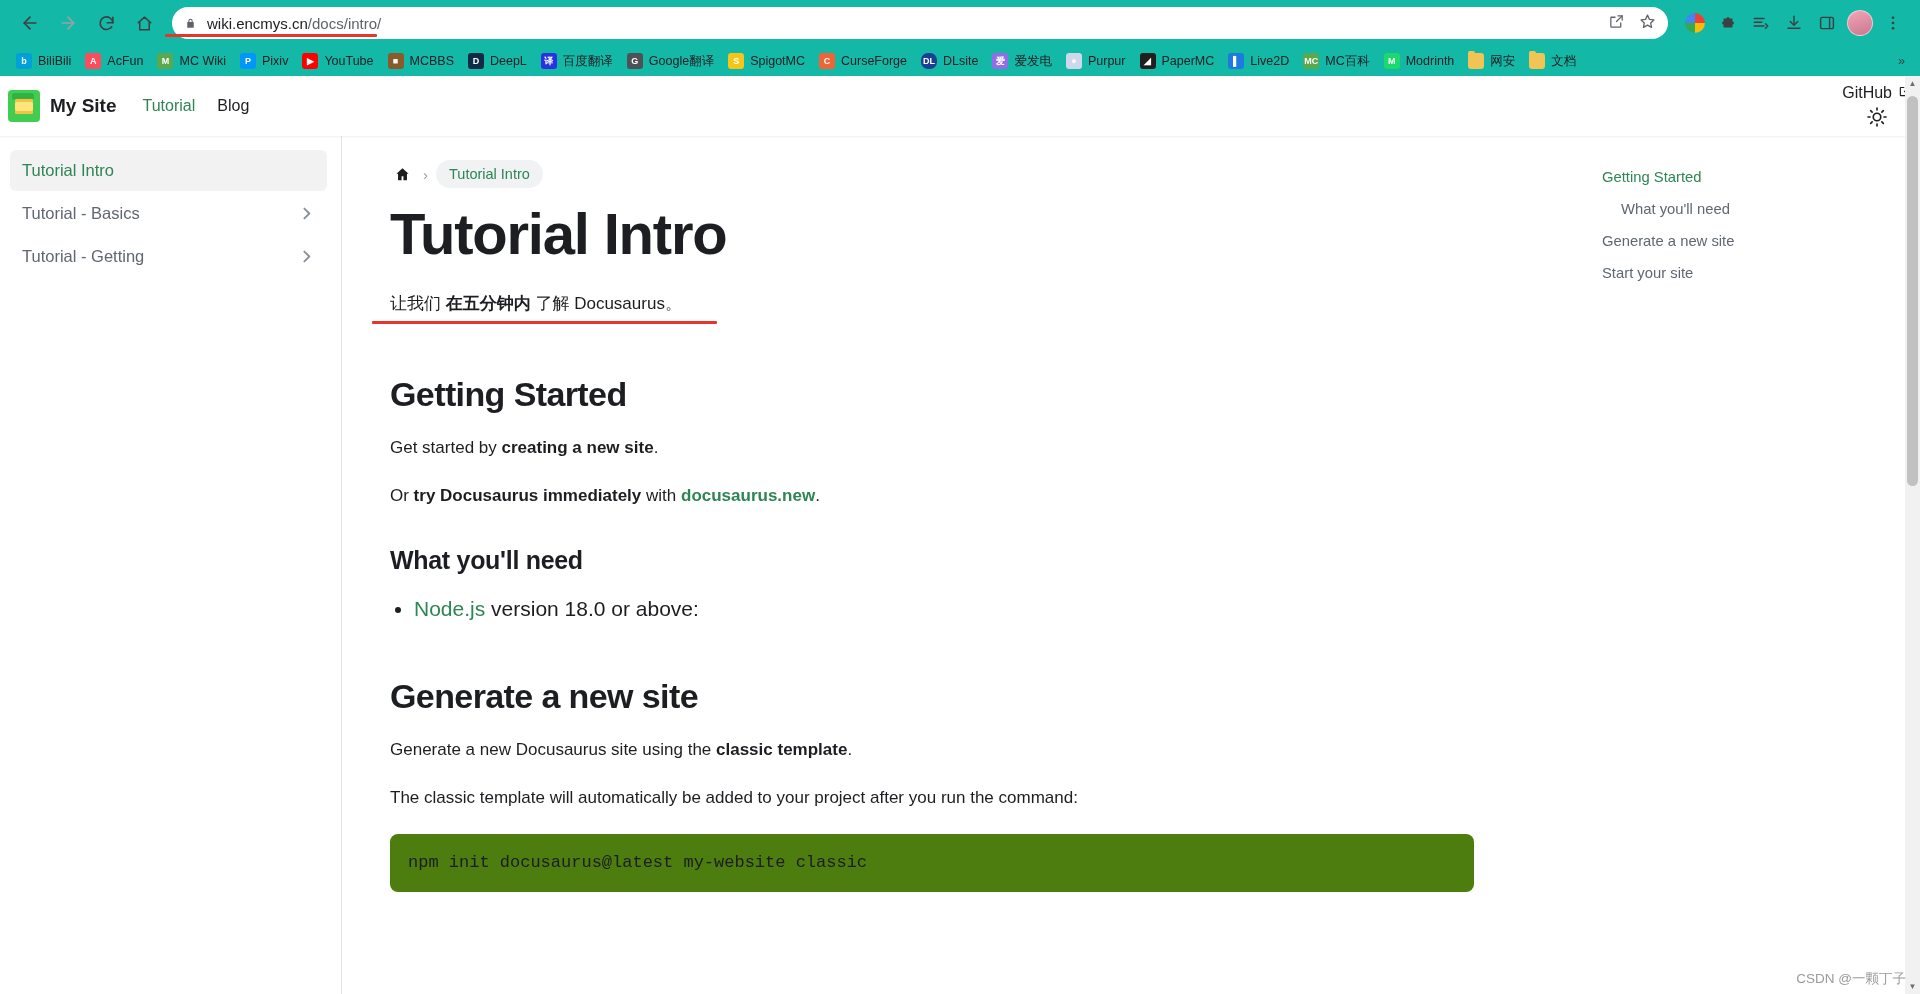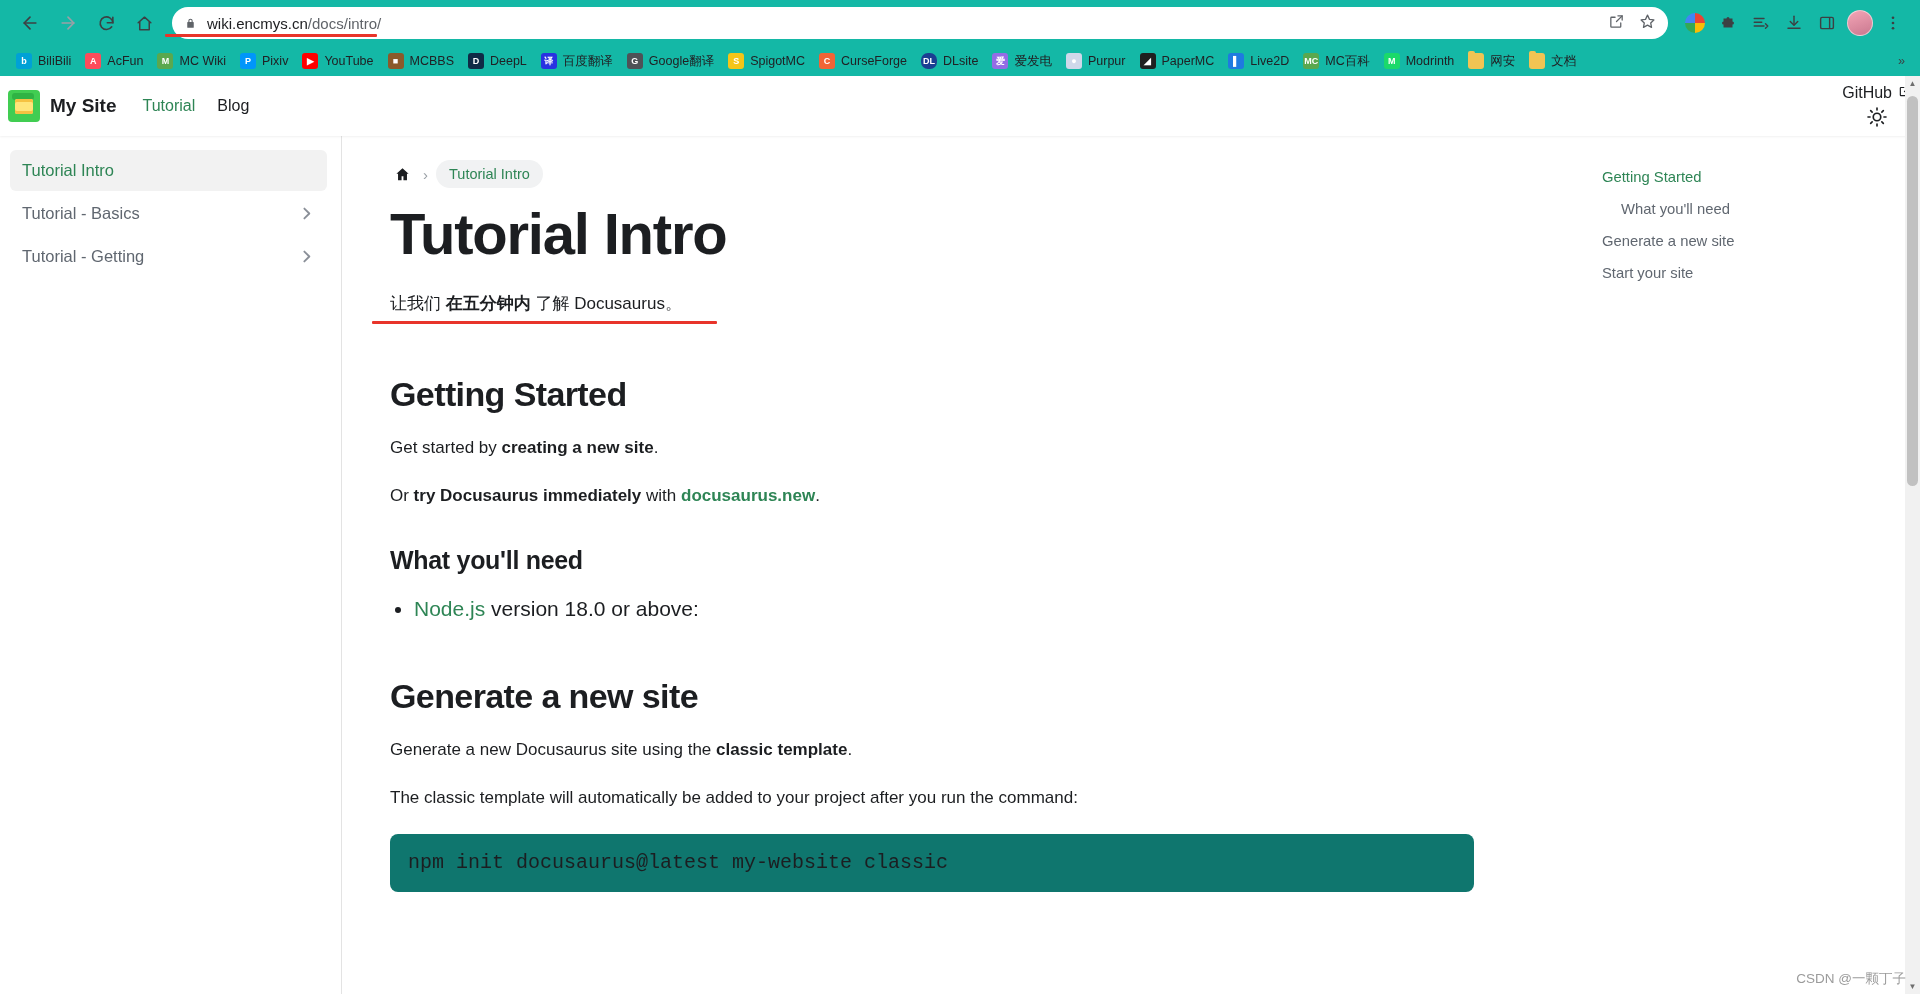--- a/index.html
+++ b/index.html
@@ -320,25 +320,25 @@
   ul.doc-ul { margin: 0 0 0 24px; }
   ul.doc-ul li {
     font-size: 21px;
     line-height: 1.7;
     color: #1c1e21;
   }
   ul.doc-ul ul { margin-left: 32px; list-style: circle; }
 
   .codeblock {
     margin-top: 22px;
-    background: #0f766e;
+    background: #4d7c0f;
     border-radius: 8px;
     padding: 18px 18px;
     font-family: "Liberation Mono", monospace;
-    font-size: 20px;
+    font-size: 17px;
     color: #1c1e21;
     width: 1090px;
     max-width: 100%;
     height: 58px;
     display: flex; align-items: center;
   }
 
   
   .toc {
     width: 330px;

